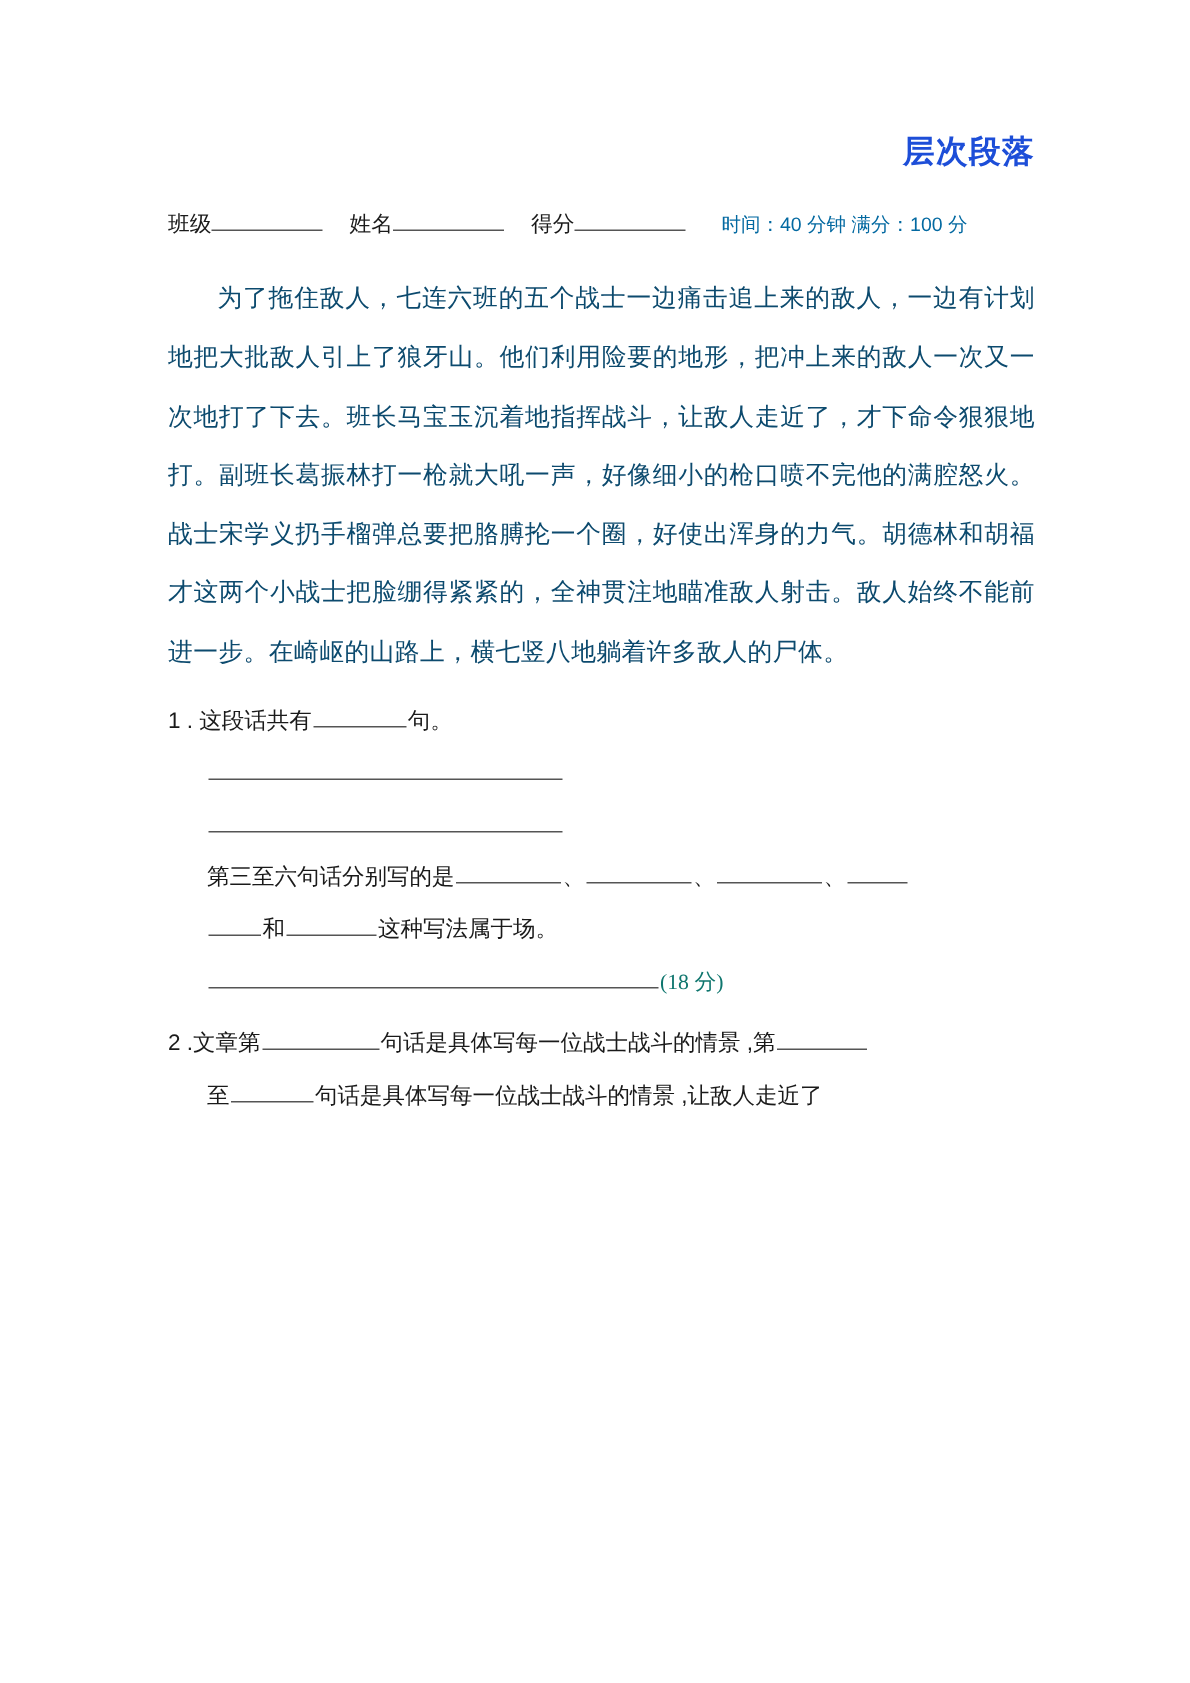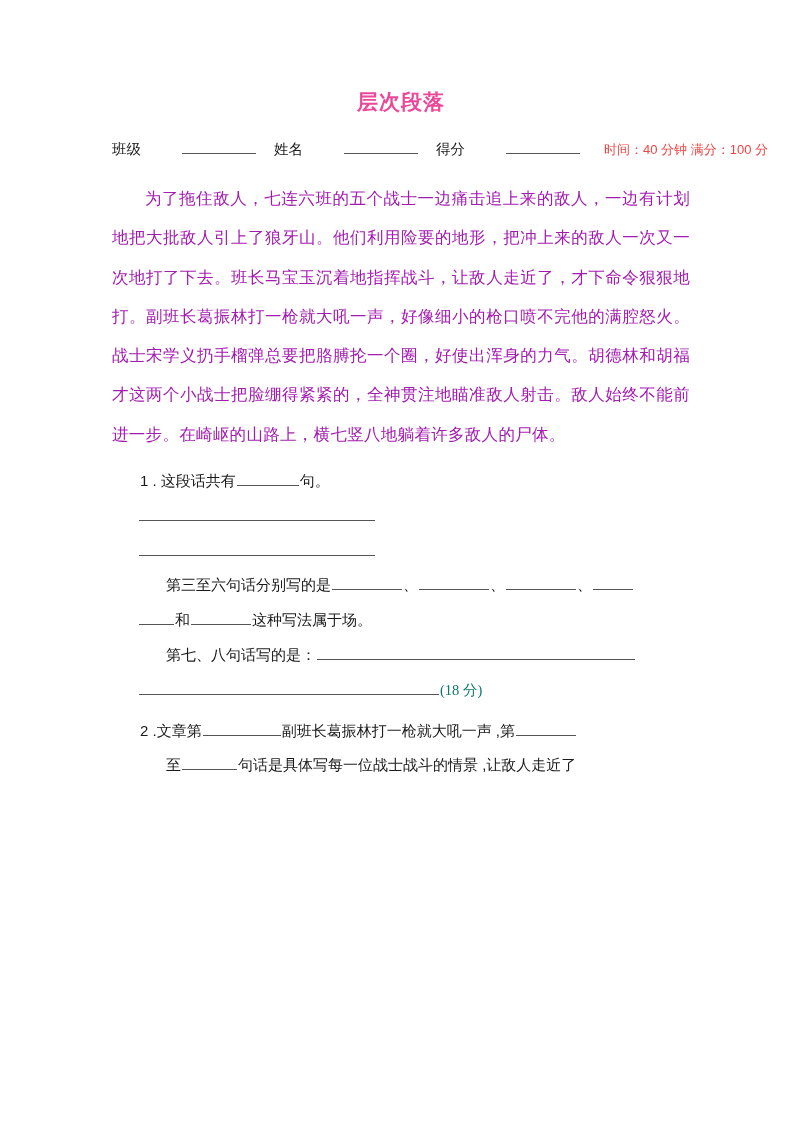--- a/index.html
+++ b/index.html
@@ -28,95 +28,93 @@
 
   .content {
     position: absolute;
     left: 112px;
     top: 88px;
     width: 578px;
   }
 
   
   .doc-title {
-    text-align: center;
+    text-align: right;
     font-family: "Liberation Sans", "DejaVu Sans", sans-serif;
     font-weight: bold;
     font-size: 21px;
     letter-spacing: 1px;
-    color: #ec4899;
+    color: #1d4ed8;
     margin: 0 0 24px 0;
     line-height: 1.3;
   }
 
   
   .info-line {
     display: flex;
     align-items: baseline;
     font-size: 14.5px;
     margin-bottom: 20px;
     white-space: nowrap;
   }
   .info-field {
     display: inline-flex;
     align-items: baseline;
     margin-right: 18px;
-    gap: 41px;
   }
   .info-label {
     font-size: 14.5px;
     color: #1a1a1a;
   }
   .blank {
     display: inline-block;
     border-bottom: 1px solid #555;
     height: 0.95em;
     vertical-align: baseline;
   }
   .blank-info { width: 74px; }
 
   .info-meta {
     margin-left: 6px;
     font-size: 13px;
     white-space: nowrap;
   }
-  .info-meta span { color: #ef4444; }
+  .info-meta span { color: #0369a1; }
 
   
   .section-heading {
     font-family: "Liberation Sans", "DejaVu Sans", sans-serif;
     font-weight: bold;
     font-size: 15.5px;
     color: #000;
     margin: 0 0 14px 0;
     line-height: 1.5;
   }
 
   
   .passage {
     font-family: "Liberation Serif", "DejaVu Serif", serif;
     font-size: 16.5px;
     line-height: 2.38;
     text-indent: 2em;
     text-align: justify;
-    color: #a21caf;
+    color: #0c4a6e;
     margin: 0 0 10px 0;
     letter-spacing: 0.3px;
   }
 
   
   .q-block { margin-top: 6px; }
 
   .q-line {
     font-family: "Liberation Sans", "DejaVu Sans", sans-serif;
     font-size: 15px;
     line-height: 2.32;
     color: #1a1a1a;
     white-space: nowrap;
-    margin-left: 28px;
   }
 
   .q-indent { padding-left: 26px; }
 
   .blank-u {
     display: inline-block;
     border-bottom: 1px solid #555;
     height: 0.92em;
     vertical-align: baseline;
     margin: 0 1px;
@@ -192,31 +190,28 @@
         <span class="blank-u w-236"></span>
       </div>
 
       <div class="q-line q-indent">
         <span>第三至六句话分别写的是</span><span class="blank-u w-70"></span><span>、</span><span class="blank-u w-70"></span><span>、</span><span class="blank-u w-70"></span><span>、</span><span class="blank-u w-40"></span>
       </div>
       <div class="answer-row">
         <span class="blank-u w-35"></span><span>和</span><span class="blank-u w-60"></span><span>这种写法属于场。</span>
       </div>
 
-      <div class="q-line q-indent">
-        <span>第七、八句话写的是：</span><span class="blank-u w-318"></span>
-      </div>
       <div class="answer-row">
         <span class="blank-u w-300"></span><span class="score-tag">(18 分)</span>
       </div>
     </div>
 
     <div class="q-block">
       <div class="q-line">
-        <span>2 .</span><span>文章第</span><span class="blank-u w-78"></span><span>副班长葛振林打一枪就大吼一声 ,第</span><span class="blank-u w-60"></span>
+        <span>2 .</span><span>文章第</span><span class="blank-u w-78"></span><span>句话是具体写每一位战士战斗的情景 ,第</span><span class="blank-u w-60"></span>
       </div>
       <div class="q-line q-indent">
         <span>至</span><span class="blank-u w-55"></span><span>句话是具体写每一位战士战斗的情景 ,让敌人走近了</span>
       </div>
     </div>
 
   </div>
 </div>
 
 </body></html>

